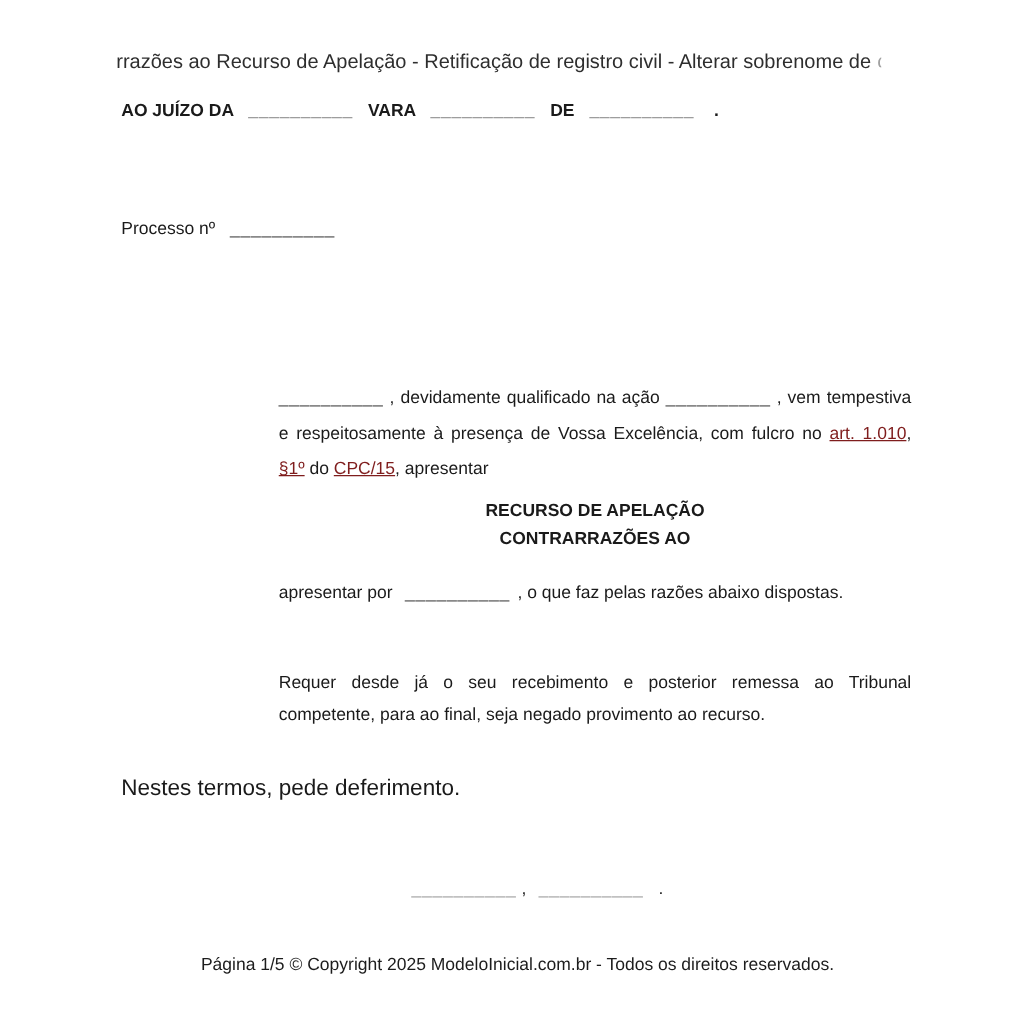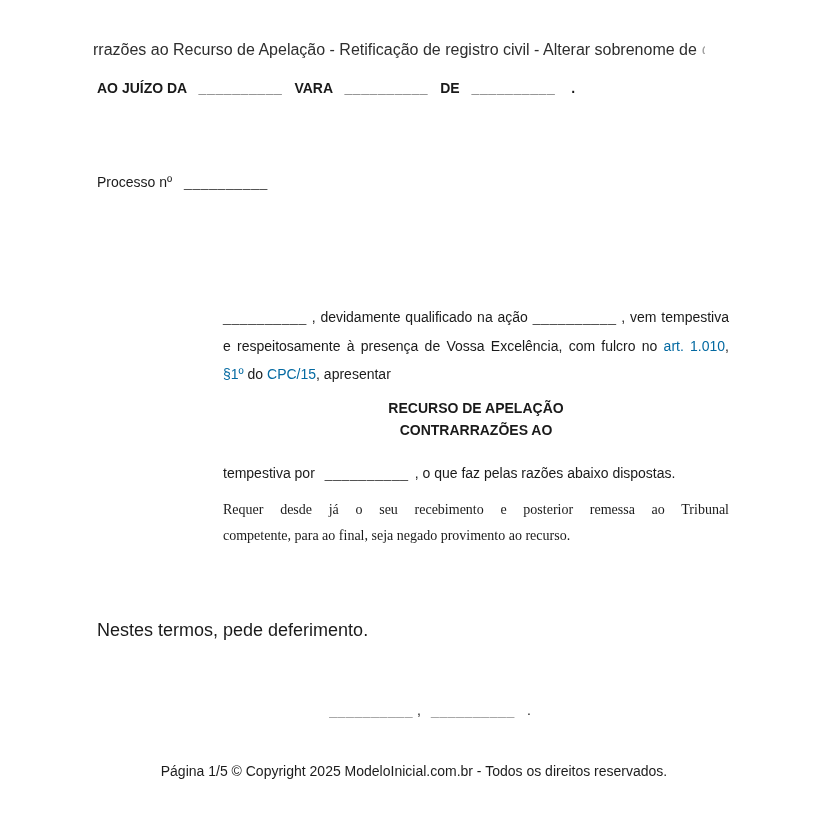--- a/index.html
+++ b/index.html
@@ -31,30 +31,30 @@
   .blank { color: #4a4a4a; letter-spacing: .6px; }
   .blank.m { margin: 0 8px; }
   .sig-blank { color: #a3a3a3; letter-spacing: .6px; }
 
   .block { left: 223px; width: 506px; font-size: 14px; }
   .para1 { top: 303px; line-height: 28.5px; }
   .jl { text-align: justify; text-align-last: justify; }
   .heading { top: 398px; line-height: 21.5px; font-weight: bold; text-align: center; }
   .para2 { top: 460px; line-height: 26px; }
   .para2 .blank { margin: 0 6px 0 10px; }
-  .para3 { top: 497px; line-height: 26px; font-family: Liberation Serif, serif; }
+  .para3 { top: 532px; line-height: 26px; }
   .closing { left: 97px; top: 620px; font-size: 18px; }
 
   .signature { left: 0; top: 702px; width: 828px; text-align: center; font-size: 14px; white-space: nowrap; margin-left: 16px; }
   .signature .comma { margin: 0 10px 0 4px; }
   .signature .period { margin-left: 12px; }
 
   .footer { left: 0; top: 763px; width: 828px; text-align: center; font-size: 14px; color: #1c1c1c; }
 
-  a.doclink { color: #0369a1; cursor: pointer; }
+  a.doclink { color: #7f1d1d; text-decoration: underline; cursor: pointer; }
   .court-line .period { margin-left: 4px; }
 </style>
 </head>
 <body>
 
 <div class="abs doc-title">
   <span>rrazões ao Recurso de Apelação - Retificação de registro civil - Alterar sobrenome de</span><span class="cut-frag"><span>c</span></span>
 </div>
 
 <div class="abs court-line">
@@ -77,21 +77,21 @@
   <div class="jl"><span>e respeitosamente à presença de Vossa Excelência, com fulcro no </span><a class="doclink">art. 1.010</a><span>,</span></div>
   <div><a class="doclink">§1º</a><span> do </span><a class="doclink">CPC/15</a><span>, apresentar</span></div>
 </div>
 
 <div class="abs block heading">
   <div>RECURSO DE APELAÇÃO</div>
   <div>CONTRARRAZÕES AO</div>
 </div>
 
 <div class="abs block para2">
-  <span>tempestiva por</span><span class="blank">__________</span><span>, o que faz pelas razões abaixo dispostas.</span>
+  <span>apresentar por</span><span class="blank">__________</span><span>, o que faz pelas razões abaixo dispostas.</span>
 </div>
 
 <div class="abs block para3">
   <div class="jl">Requer desde já o seu recebimento e posterior remessa ao Tribunal</div>
   <div>competente, para ao final, seja negado provimento ao recurso.</div>
 </div>
 
 <div class="abs closing">Nestes termos, pede deferimento.</div>
 
 <div class="abs signature">

